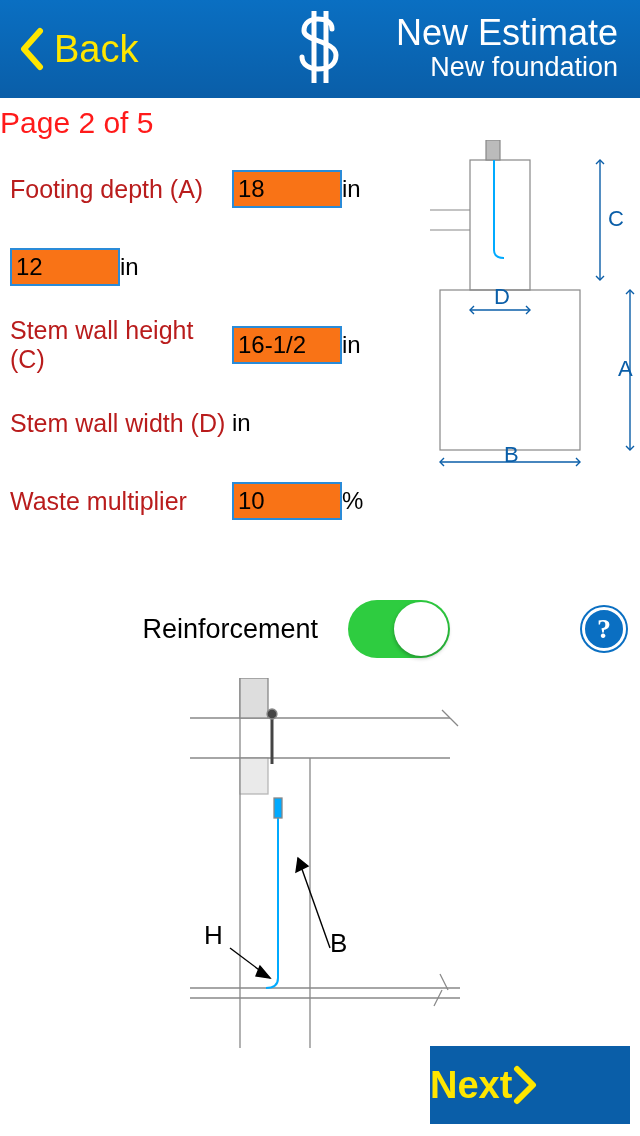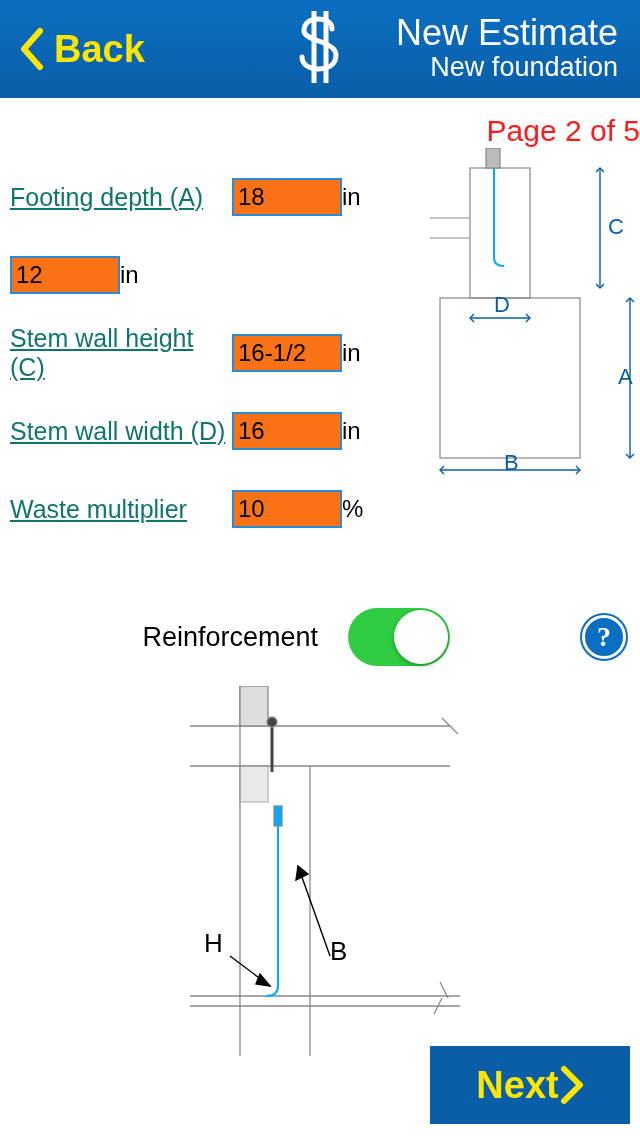--- a/index.html
+++ b/index.html
@@ -1,40 +1,40 @@
 <!DOCTYPE html>
 <html><head>
 <meta charset="utf-8">
 <style>
   * { box-sizing: border-box; margin: 0; padding: 0; }
   html, body { width: 640px; height: 1136px; font-family: -apple-system, Helvetica, Arial, sans-serif; background: #fff; overflow: hidden; }
   .header { height: 98px; background: linear-gradient(#0a6fc2, #0a5ea8); display: flex; align-items: center; position: relative; }
-  .back-btn { display: flex; align-items: center; gap: 8px; color: #ffe600; font-size: 38px; font-weight: 700; padding-left: 18px; cursor: pointer; }
+  .back-btn { display: flex; align-items: center; gap: 8px; color: #ffe600; font-size: 38px; font-weight: 400; padding-left: 18px; cursor: pointer; }
   .back-btn svg { width: 28px; height: 44px; }
   .logo { position: absolute; left: 50%; top: 50%; transform: translate(-50%, -50%); }
   .logo svg { width: 64px; height: 72px; }
   .title-block { position: absolute; right: 22px; top: 14px; text-align: right; color: #fff; }
   .title-block .t1 { font-size: 36px; font-weight: 400; line-height: 1.05; }
   .title-block .t2 { font-size: 27px; font-weight: 400; }
-  .page-indicator { text-align: right; color: #ff1a1a; font-size: 30px; font-weight: 400; margin-top: 16px; }
+  .page-indicator { text-align: left; color: #ff1a1a; font-size: 30px; font-weight: 400; margin-top: 8px; }
   .form-area { padding: 10px 10px 0 10px; position: relative; }
   .row { display: flex; align-items: center; height: 78px; }
-  .row .label { width: 222px; font-size: 25px; color: #0f766e; text-decoration: underline; }
+  .row .label { width: 222px; font-size: 25px; color: #b91c1c; }
   .row .input-wrap { display: flex; align-items: stretch; height: 38px; }
   .row input { width: 110px; border: 2px solid #2a8bd8; font-size: 24px; padding: 0 4px; background: #f97316; }
   .row .unit { width: 36px; display: flex; align-items: center; font-size: 24px; color: #000; margin-left: 0; }
   .diagram-small { position: absolute; right: 0; top: 0; width: 210px; height: 330px; }
   .reinf-row { display: flex; align-items: center; margin-top: 60px; padding: 0 18px; position: relative; text-align: right; }
   .reinf-label { font-size: 27px; color: #000; width: 300px; }
   .toggle { width: 102px; height: 58px; border-radius: 29px; background: #2ecc40; position: relative; cursor: pointer; margin-left: 30px; }
   .toggle .knob { position: absolute; right: 2px; top: 2px; width: 54px; height: 54px; border-radius: 50%; background: #fff; box-shadow: 0 2px 4px rgba(0,0,0,0.3); }
   .help-btn { position: absolute; right: 14px; width: 44px; height: 44px; border-radius: 50%; background: #0a6fc2; display: flex; align-items: center; justify-content: center; cursor: pointer; border: 3px solid #fff; box-shadow: 0 0 0 2px #0a6fc2; }
   .help-btn span { color: #fff; font-size: 28px; font-weight: 700; font-family: Georgia, serif; }
   .diagram-large { margin: 20px auto 0; width: 300px; height: 370px; display: block; }
-  .next-btn { position: absolute; right: 10px; bottom: 12px; width: 200px; height: 78px; background: #0a5ea8; color: #ffe600; font-size: 38px; font-weight: 700; display: flex; align-items: center; justify-content: center; gap: 1px; cursor: pointer; }
+  .next-btn { position: absolute; right: 10px; bottom: 12px; width: 200px; height: 78px; background: #0a5ea8; color: #ffe600; font-size: 38px; font-weight: 700; display: flex; align-items: center; gap: 1px; cursor: pointer; }
   .next-btn svg { width: 24px; height: 40px; }
 </style>
 </head>
 <body>
 
 <div class="header">
   <div class="back-btn">
     <svg viewBox="0 0 28 44">
       <polyline points="22,4 6,22 22,40" fill="none" stroke="#ffe600" stroke-width="6" stroke-linecap="round" stroke-linejoin="round"></polyline>
     </svg>
@@ -78,21 +78,20 @@
     <div class="label">Stem wall height (C)</div>
     <div class="input-wrap">
       <input type="text" value="16-1/2" style="">
       <div class="unit">in</div>
     </div>
   </div>
 
   <div class="row">
     <div class="label">Stem wall width (D)</div>
     <div class="input-wrap">
-      <input type="text" value="16" style="">
       <div class="unit">in</div>
     </div>
   </div>
 
   <div class="row">
     <div class="label">Waste multiplier</div>
     <div class="input-wrap">
       <input type="text" value="10" style="">
       <div class="unit">%</div>
     </div>

